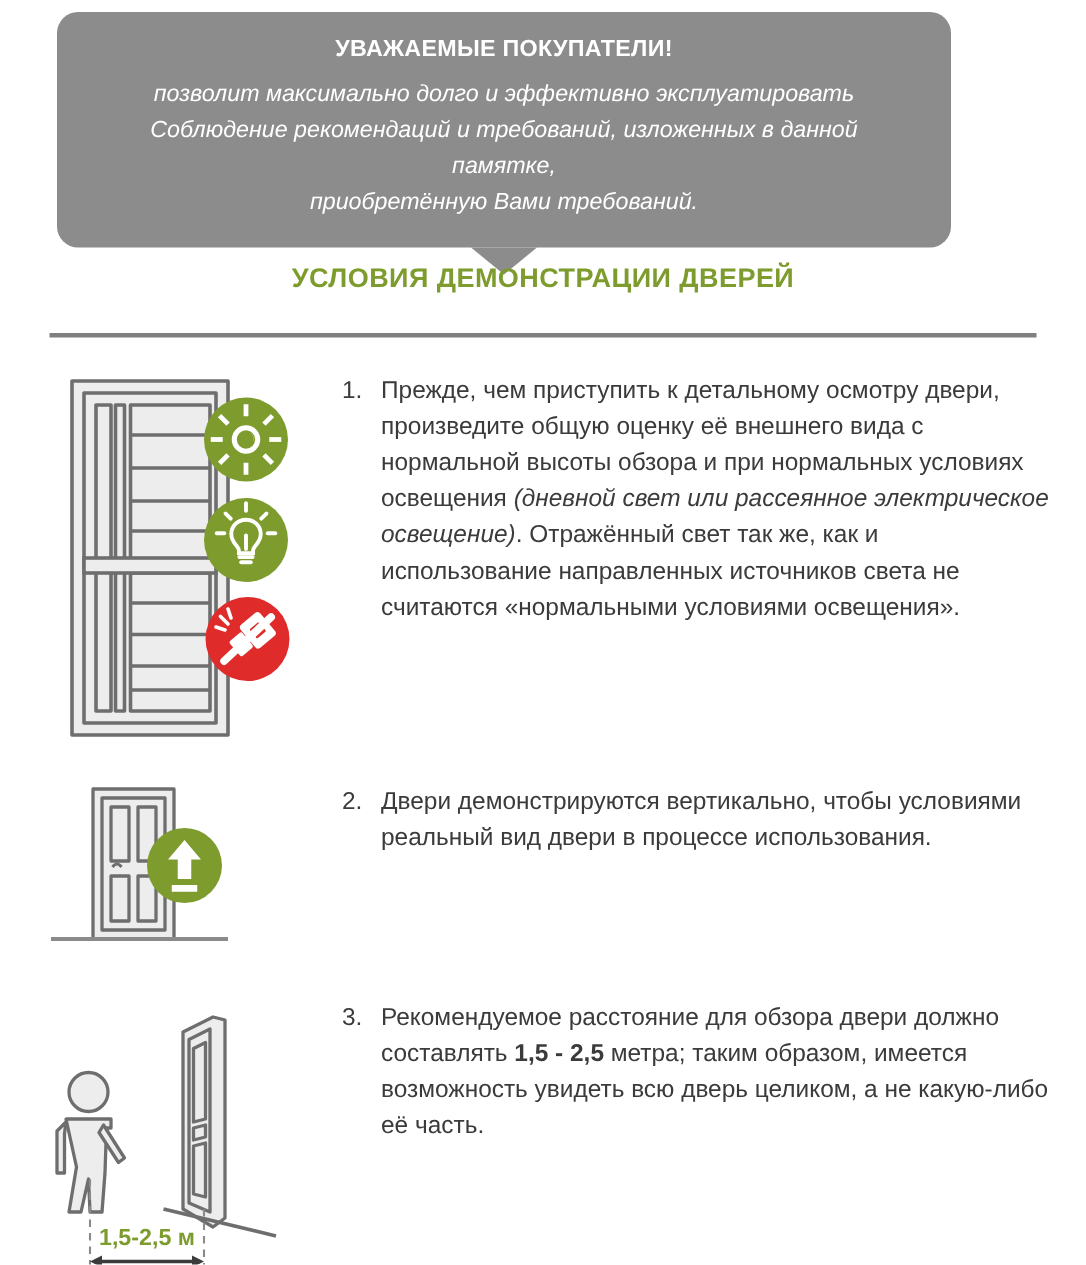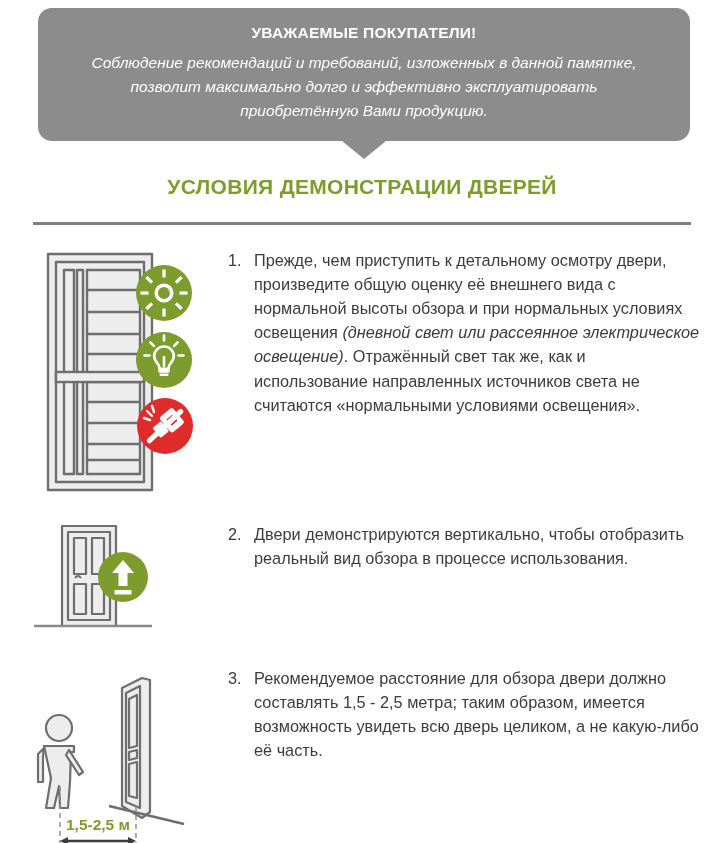--- a/index.html
+++ b/index.html
@@ -14,21 +14,21 @@
     color: #3b3b3b;
     overflow: hidden;
     position: relative;
   }
 
   
   .notice-wrap {
     position: absolute;
     left: 38px;
     top: 8px;
-    width: 652px;
+    width: 596px;
   }
   .notice-box {
     background: #8c8c8c;
     border-radius: 14px;
     padding: 16px 46px 18px 46px;
     box-sizing: border-box;
     color: #ffffff;
     text-align: center;
   }
   .notice-title {
@@ -52,21 +52,21 @@
   }
 
   
   .section-title {
     position: absolute;
     left: 0;
     top: 175px;
     width: 724px;
     text-align: center;
     color: #7d9c2d;
-    font-size: 21px;
+    font-size: 18px;
     font-weight: bold;
     letter-spacing: 0.3px;
   }
   .divider {
     position: absolute;
     left: 33px;
     top: 222px;
     width: 658px;
     height: 3px;
     background: #7f7f7f;
@@ -100,40 +100,40 @@
     line-height: 1.48;
     color: #3b3b3b;
   }
   .item-num {
     width: 26px;
     flex: 0 0 26px;
     text-align: left;
   }
   .item-text { flex: 1 1 auto; }
   .item-text i { }
-  .item-text b { font-weight: normal; }
+  .item-text b { font-weight: bold; }
 
   
   .fig { display: block; }
 
   
   .row1 { min-height: 268px; }
   .row2 { min-height: 128px; margin-top: 6px; }
   .row3 { min-height: 180px; margin-top: 16px; }
 </style>
 </head>
 <body>
 
 <div class="notice-wrap">
   <div class="notice-box">
     <div class="notice-title">УВАЖАЕМЫЕ ПОКУПАТЕЛИ!</div>
     <div class="notice-body">
+      <div>позволит максимально долго и эффективно эксплуатировать</div>
       <div>Соблюдение рекомендаций и требований, изложенных в данной памятке,</div>
-      <div>позволит максимально долго и эффективно эксплуатировать</div>
-      <div>приобретённую Вами продукцию.</div>
+      <div>приобретённую Вами требований.</div>
     </div>
   </div>
   <div class="notice-arrow"></div>
 </div>
 
 <div class="section-title">УСЛОВИЯ ДЕМОНСТРАЦИИ ДВЕРЕЙ</div>
 <div class="divider"></div>
 
 <div class="content">
 
@@ -248,21 +248,21 @@
           <g fill="#ffffff">
             <path d="M89 38 L100 51 L93.5 51 L93.5 64 L84.5 64 L84.5 51 L78 51 Z"></path>
             <rect x="80.5" y="68" width="17" height="4.5"></rect>
           </g>
         </g>
       </svg>
     </div>
     <div class="txt-col">
       <div class="item">
         <span class="item-num">2.</span>
-        <span class="item-text">Двери демонстрируются вертикально, чтобы отобразить реальный вид обзора в процессе использования.</span>
+        <span class="item-text">Двери демонстрируются вертикально, чтобы условиями реальный вид двери в процессе использования.</span>
       </div>
     </div>
   </div>
 
   <div class="row row3">
     <div class="fig-col">
       <svg class="fig" width="200" height="190" viewBox="0 0 200 190">
 
         <g fill="#ededed" stroke="#6e6e6e" stroke-width="2.2" stroke-linejoin="round">
           <circle cx="45" cy="62" r="13"></circle>

